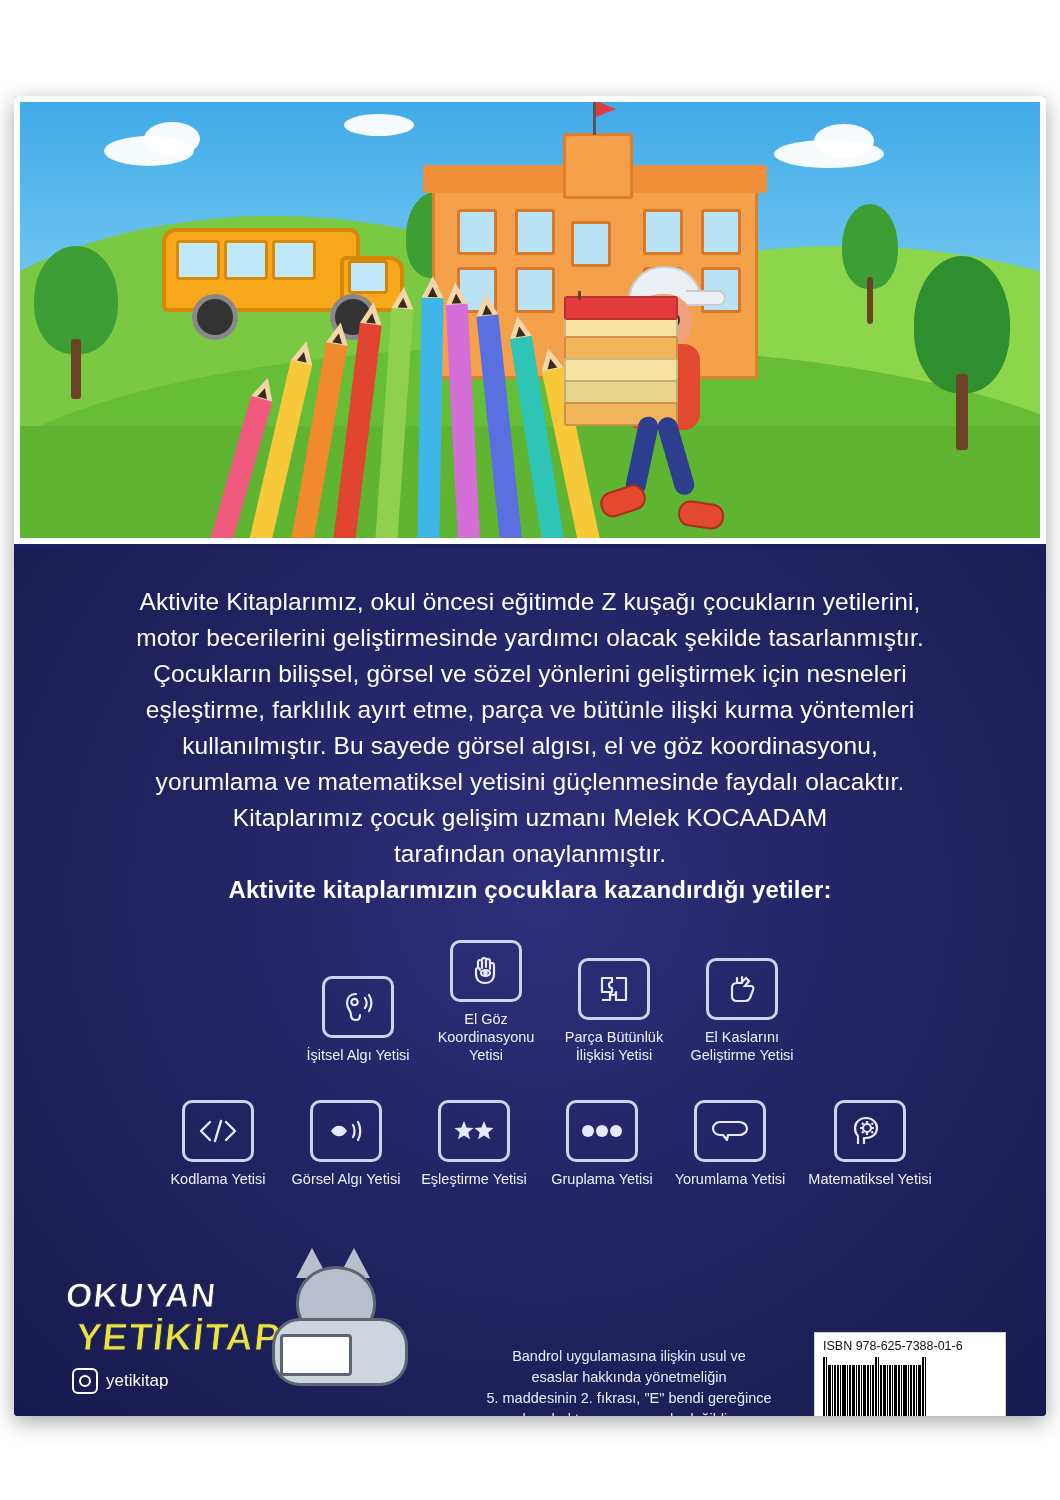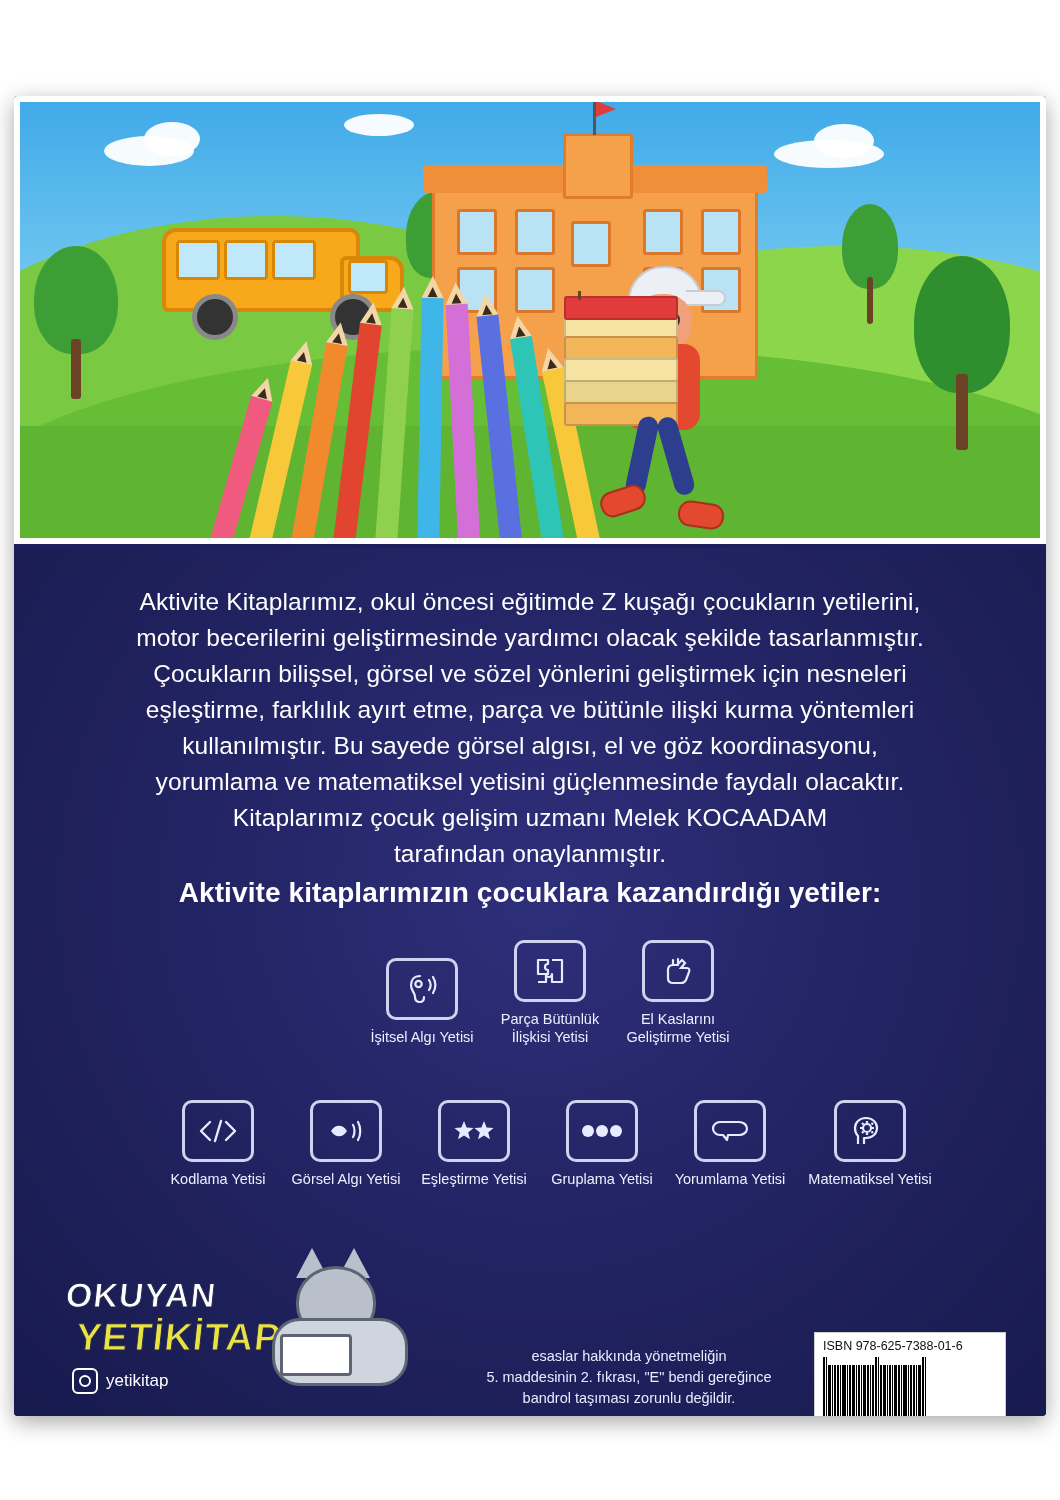--- a/index.html
+++ b/index.html
@@ -62,21 +62,21 @@
   .illus-border{position:absolute;left:0;top:0;width:1032px;height:448px;
        border:6px solid #ffffff;box-sizing:border-box;}
 
   
   .copy{position:absolute;left:0;top:452px;width:1032px;height:868px;
         background:radial-gradient(ellipse at 50% 40%, #2e2f7a 0%, #232464 45%, #171a4d 100%);padding-left:20px;}
 
   .para{position:absolute;left:46px;top:36px;width:940px;color:#fff;
         text-align:center;font-size:24.5px;line-height:1.47;letter-spacing:.1px;}
   .para p{margin:0;}
-  .sub{margin-top:14px;font-weight:bold;font-size:28px;}
+  .sub{margin-top:14px;font-weight:bold;font-size:24px;}
 
   
   .row{position:absolute;width:1032px;display:flex;justify-content:center;gap:0px;align-items:flex-end;}
   .row1{top:392px;}
   .row2{top:552px;}
   .cell{width:128px;display:flex;flex-direction:column;align-items:center;}
   .cell.wide{width:152px;}
   .ico{width:66px;height:56px;border:3px solid #cfd3ef;border-radius:10px;
        display:flex;align-items:center;justify-content:center;color:#e8ebff;}
   .ico svg{display:block;}
@@ -255,20 +255,31 @@
           <div class="ico">
             <svg width="36" height="34" viewBox="0 0 36 34" fill="none" stroke="#e8ebff" stroke-width="2.2" stroke-linecap="round">
               <path d="M16 4c-6 0-9 4-9 9 0 6 4 7 4 12 0 3 2 5 5 5 3 0 4-2 4-5"></path>
               <circle cx="14.5" cy="12" r="3.2"></circle>
               <path d="M25 8c2 3 2 7 0 10M29 5c3 5 3 11 0 16"></path>
             </svg>
           </div>
           <div class="cap-txt">İşitsel Algı Yetisi</div>
         </div>
 
+        <div class="cell">
+          <div class="ico">
+            <svg width="36" height="34" viewBox="0 0 36 34" fill="none" stroke="#e8ebff" stroke-width="2.2" stroke-linecap="round">
+              <path d="M10 14V8a2 2 0 1 1 4 0v6M14 13V6a2 2 0 1 1 4 0v7M18 13V7a2 2 0 1 1 4 0v8M22 15v-4a2 2 0 1 1 4 0v9c0 6-4 9-9 9s-9-3-9-9v-4a2 2 0 1 1 4 0"></path>
+              <ellipse cx="17.5" cy="19" rx="4.5" ry="3"></ellipse>
+              <circle cx="17.5" cy="19" r="1.3" fill="#e8ebff"></circle>
+            </svg>
+          </div>
+          <div class="cap-txt" style="white-space:pre-line">El Göz
+Koordinasyonu Yetisi</div>
+        </div>
 
         <div class="cell">
           <div class="ico">
             <svg width="36" height="34" viewBox="0 0 36 34" fill="none" stroke="#e8ebff" stroke-width="2.2" stroke-linejoin="round">
               <path d="M6 6h10v4a3 3 0 0 0 0 6v4H6z"></path>
               <path d="M20 6h10v22H20v-8a3 3 0 0 1-6 0v8H6"></path>
             </svg>
           </div>
           <div class="cap-txt" style="white-space:pre-line">Parça Bütünlük
 İlişkisi Yetisi</div>
@@ -363,20 +374,21 @@
       <div class="fox">
         <div class="ear" style="left:34px;"></div>
         <div class="ear" style="left:76px;"></div>
         <div class="head"></div>
         <div class="body"></div>
         <div class="bk"></div>
       </div>
     </div>
 
     <div class="bandrol">
+      <div>Bandrol uygulamasına ilişkin usul ve</div>
       <div>esaslar hakkında yönetmeliğin</div>
       <div>5. maddesinin 2. fıkrası, "E" bendi gereğince</div>
       <div>bandrol taşıması zorunlu değildir.</div>
     </div>
 
     <div class="isbnbox">
       <div class="isbn-txt">ISBN 978-625-7388-01-6</div>
       <div class="bars">
         <i style="width:2px;height:66px"></i>
           <i style="width:1px;height:66px"></i>

